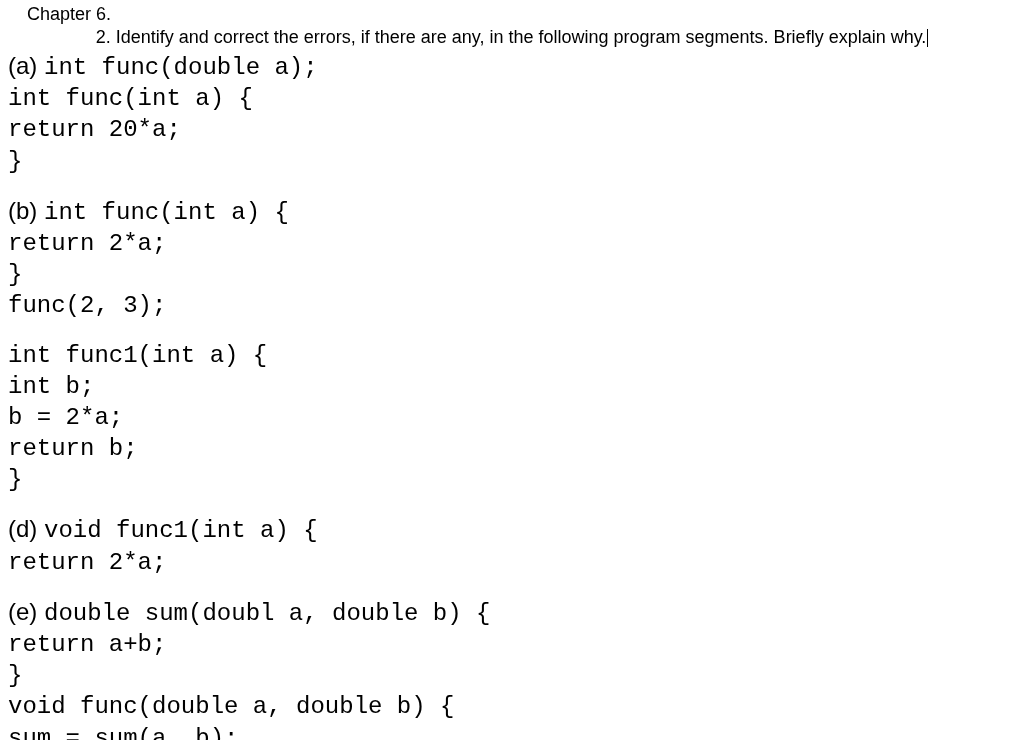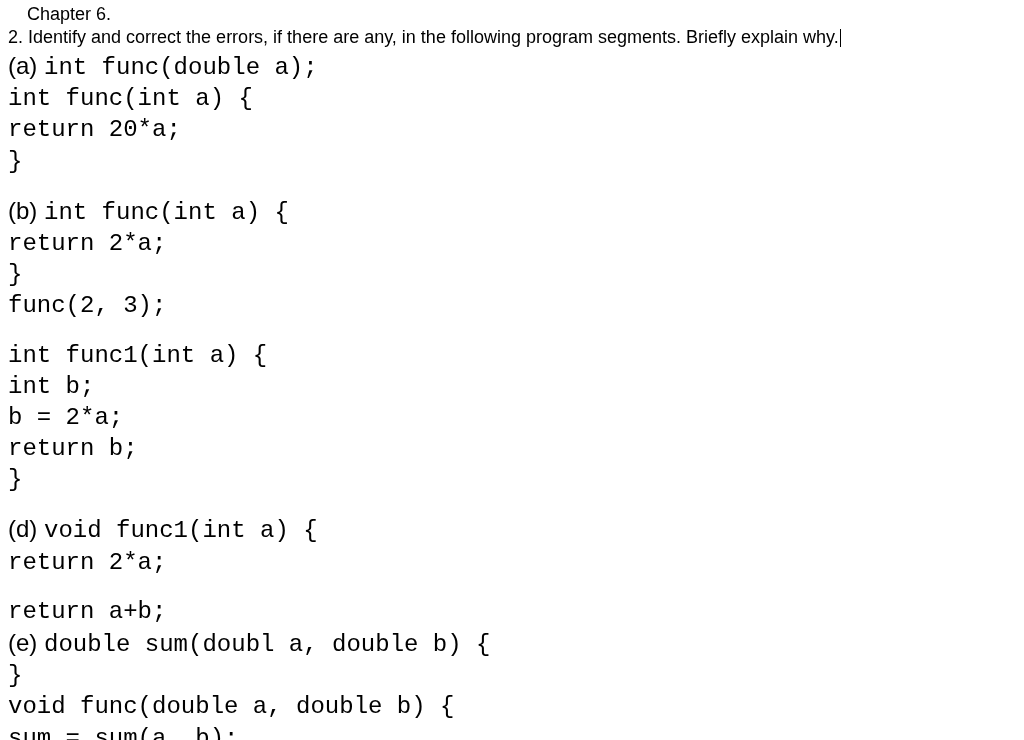--- a/index.html
+++ b/index.html
@@ -18,20 +18,21 @@
     }
     .chapter-title {
       font-weight: normal;
       font-size: 18px;
       margin-bottom: 2px;
       margin-left: 19px;
     }
     .question {
       font-size: 18px;
       margin-bottom: 2px;
+      text-align: center;
     }
     .segment {
       margin-bottom: 18px;
     }
     .line {
       font-size: 24px;
       line-height: 1.3;
       white-space: pre;
     }
     .label {
@@ -78,19 +79,19 @@
   <div class="line code">return b;</div>
   <div class="line code">}</div>
 </div>
 
 <div class="segment">
   <div class="line"><span class="label">(d) </span><span class="code">void func1(int a) {</span></div>
   <div class="line code">return 2*a;</div>
 </div>
 
 <div class="segment">
+  <div class="line"><span class="label">(e) </span><span class="code">double sum(doubl a, double b) {</span></div>
   <div class="line code">return a+b;</div>
-  <div class="line"><span class="label">(e) </span><span class="code">double sum(doubl a, double b) {</span></div>
   <div class="line code">}</div>
   <div class="line code">void func(double a, double b) {</div>
   <div class="line code">sum = sum(a, b);</div>
   <div class="line code">}</div>
 </div>
 
 </body></html>

